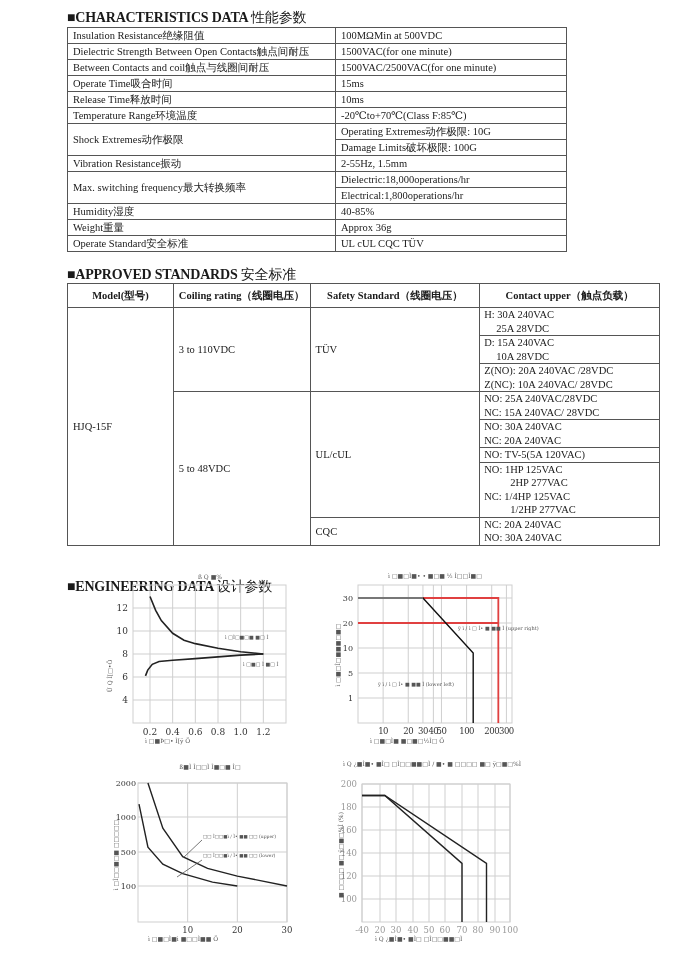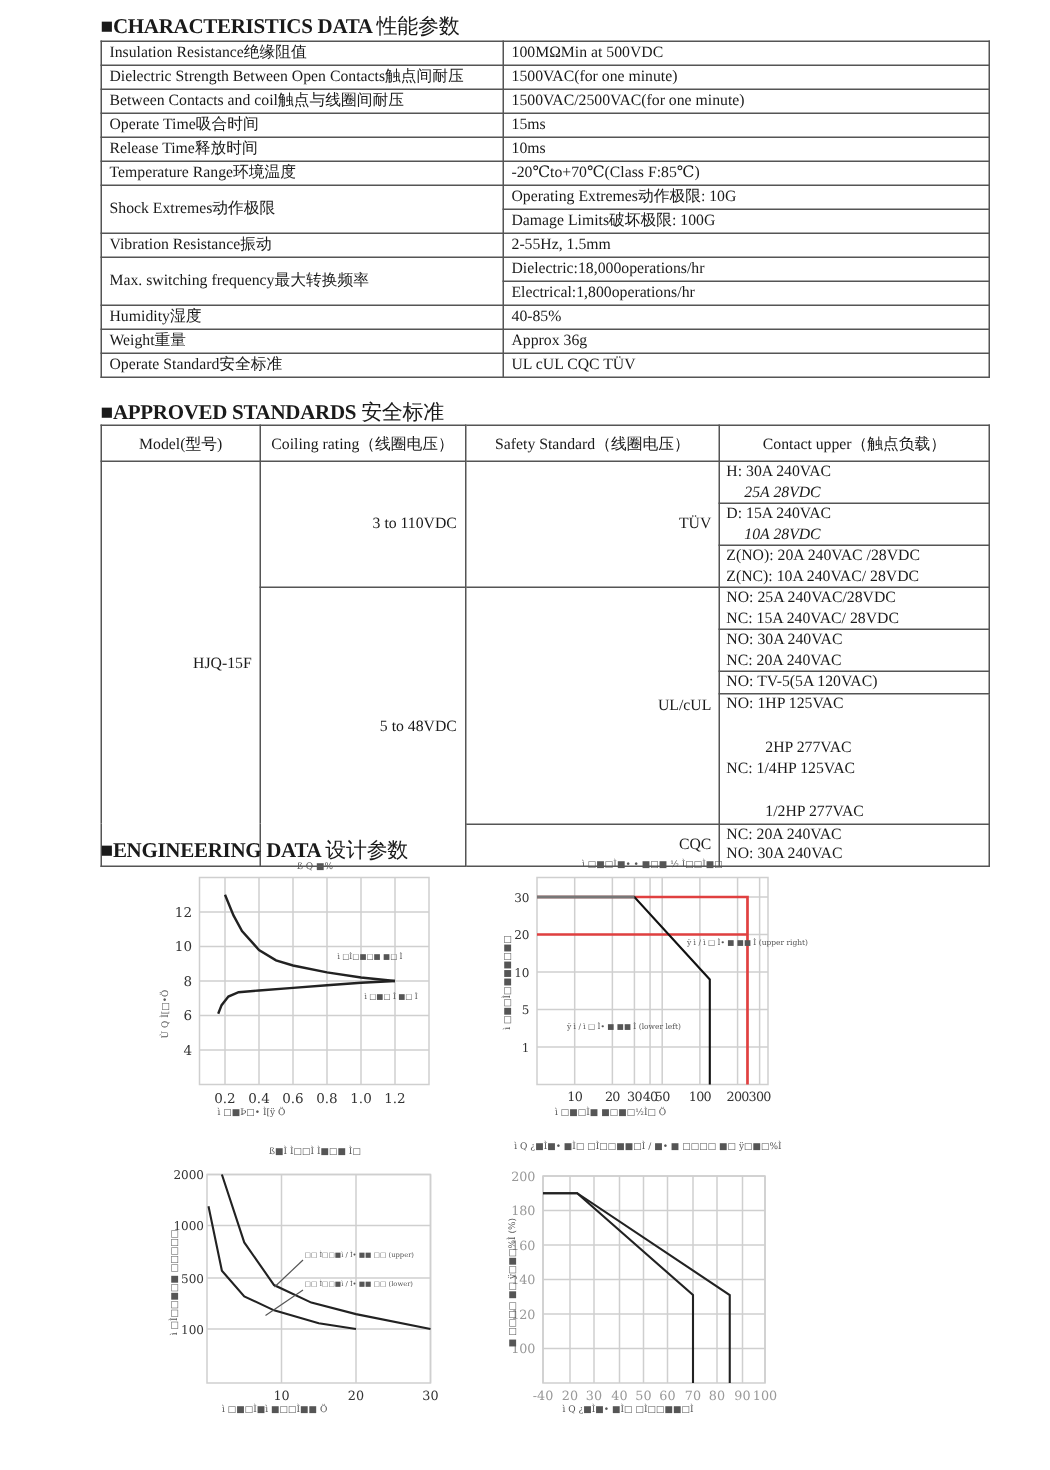--- a/index.html
+++ b/index.html
@@ -1,30 +1,30 @@
 <!DOCTYPE html>
 <html><head>
 <meta charset="utf-8">
 <style>
   html,body{margin:0;padding:0;background:#fff;}
   body{width:700px;height:980px;position:relative;overflow:hidden;font-family:"Liberation Serif","DejaVu Serif",serif;color:#1a1a1a;}
   .sec-title{position:absolute;left:67px;font-weight:bold;font-size:14px;letter-spacing:-0.2px;white-space:nowrap;}
   .sec-title .cn{font-weight:normal;text-align:center;}
   table{border-collapse:collapse;position:absolute;font-size:10.5px;}
   td{border:1px solid #555;padding:0 5px;vertical-align:middle;line-height:15px;}
-  #char-table{left:67px;top:27px;width:593px;}
+  #char-table{left:67px;top:27px;width:500px;}
   #char-table td.k{width:257px;}
   #char-table tr.r td{height:15px;}
   #char-table td.sub{height:15.5px;}
   #std-table{left:67px;top:283px;width:593px;}
-  #std-table th{border:1px solid #555;font-weight:normal;height:21px;font-size:10.5px;}
-  #std-table td.c{text-align:right;}
+  #std-table th{border:1px solid #555;font-weight:bold;height:21px;font-size:10.5px;}
+  #std-table td.c{text-align:left;}
   #std-table td.ct{padding:0 4px;line-height:13.5px;}
-  .ind{padding-left:12px;font-style:italic;}
-  .ind2{padding-left:26px;margin-top:16px;}
+  .ind{padding-left:12px;}
+  .ind2{padding-left:26px;}
   svg text{font-family:"DejaVu Serif",serif;}
   .chart{position:absolute;left:0;top:0;}
 </style>
 </head>
 <body>
 
 <div class="sec-title" style="top:9px">
   <span>■CHARACTERISTICS DATA</span>
   <span class="cn">性能参数</span>
 </div>
@@ -160,21 +160,21 @@
       <tr>
         <td class="c">CQC</td>
         <td class="ct">
           <div>NC: 20A 240VAC</div>
           <div>NO: 30A 240VAC</div>
         </td>
       </tr>
     </tbody>
 </table>
 
-<div class="sec-title" style="top:558px">
+<div class="sec-title" style="top:578px">
   <span>■ENGINEERING DATA</span>
   <span class="cn">设计参数</span>
 </div>
 
 <svg class="chart" id="charts" width="700" height="980">
     <rect x="133" y="585" width="153" height="138" fill="none" stroke="#cfcfcf"></rect>
     <line x1="150" y1="585" x2="150" y2="723" stroke="#cfcfcf"></line>
     <text x="150" y="735" font-size="9" text-anchor="middle" fill="#333">0.2</text>
     <line x1="172.66666666666669" y1="585" x2="172.66666666666669" y2="723" stroke="#cfcfcf"></line>
     <text x="172.66666666666669" y="735" font-size="9" text-anchor="middle" fill="#333">0.4</text>

